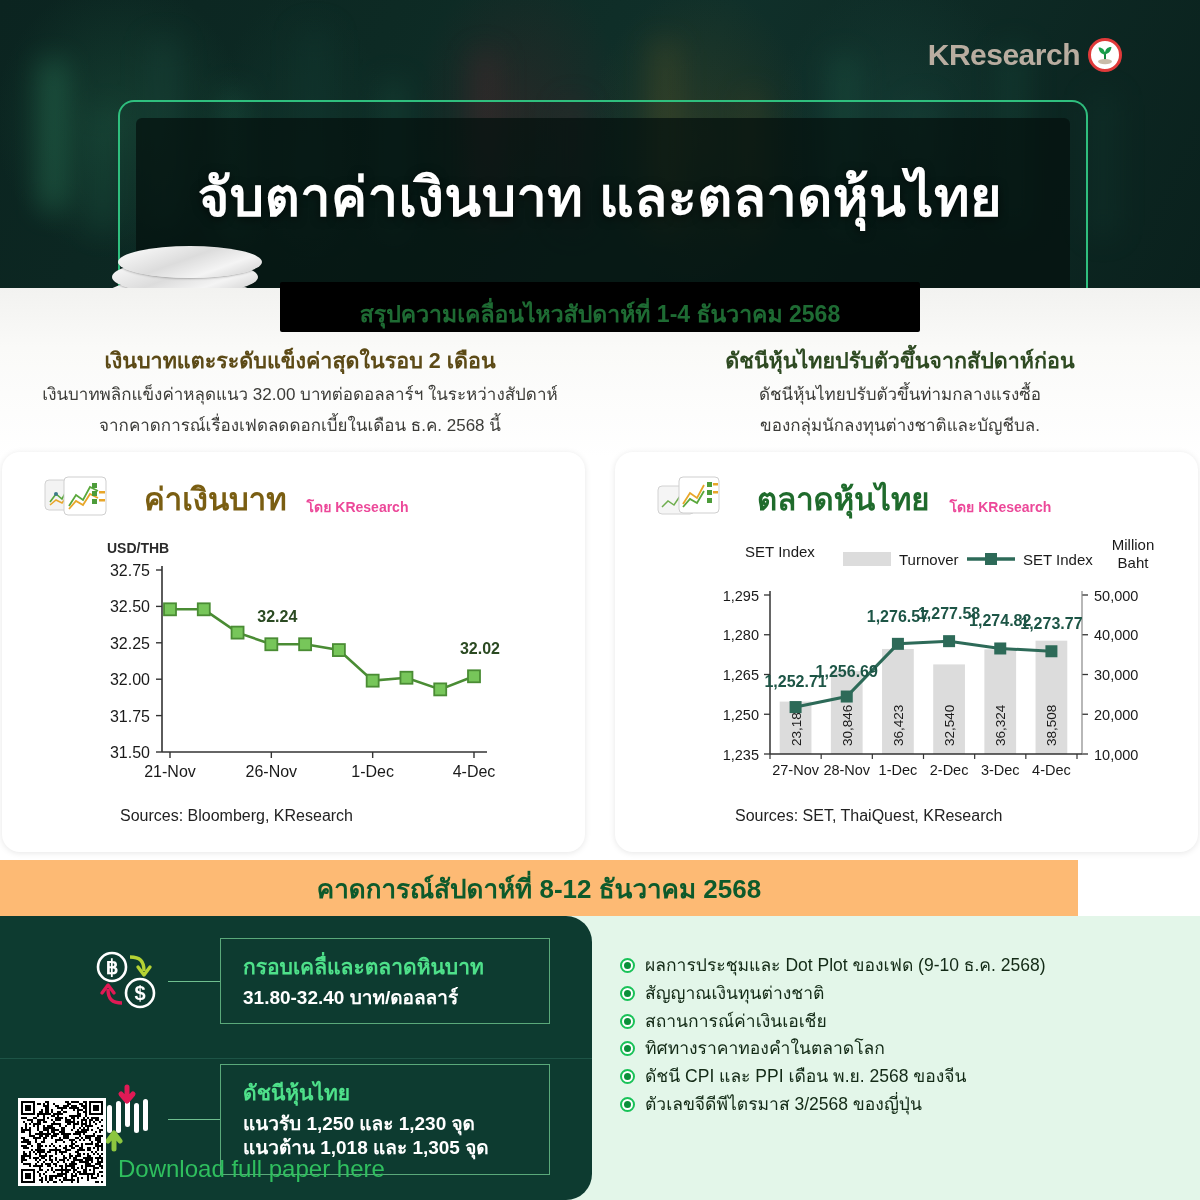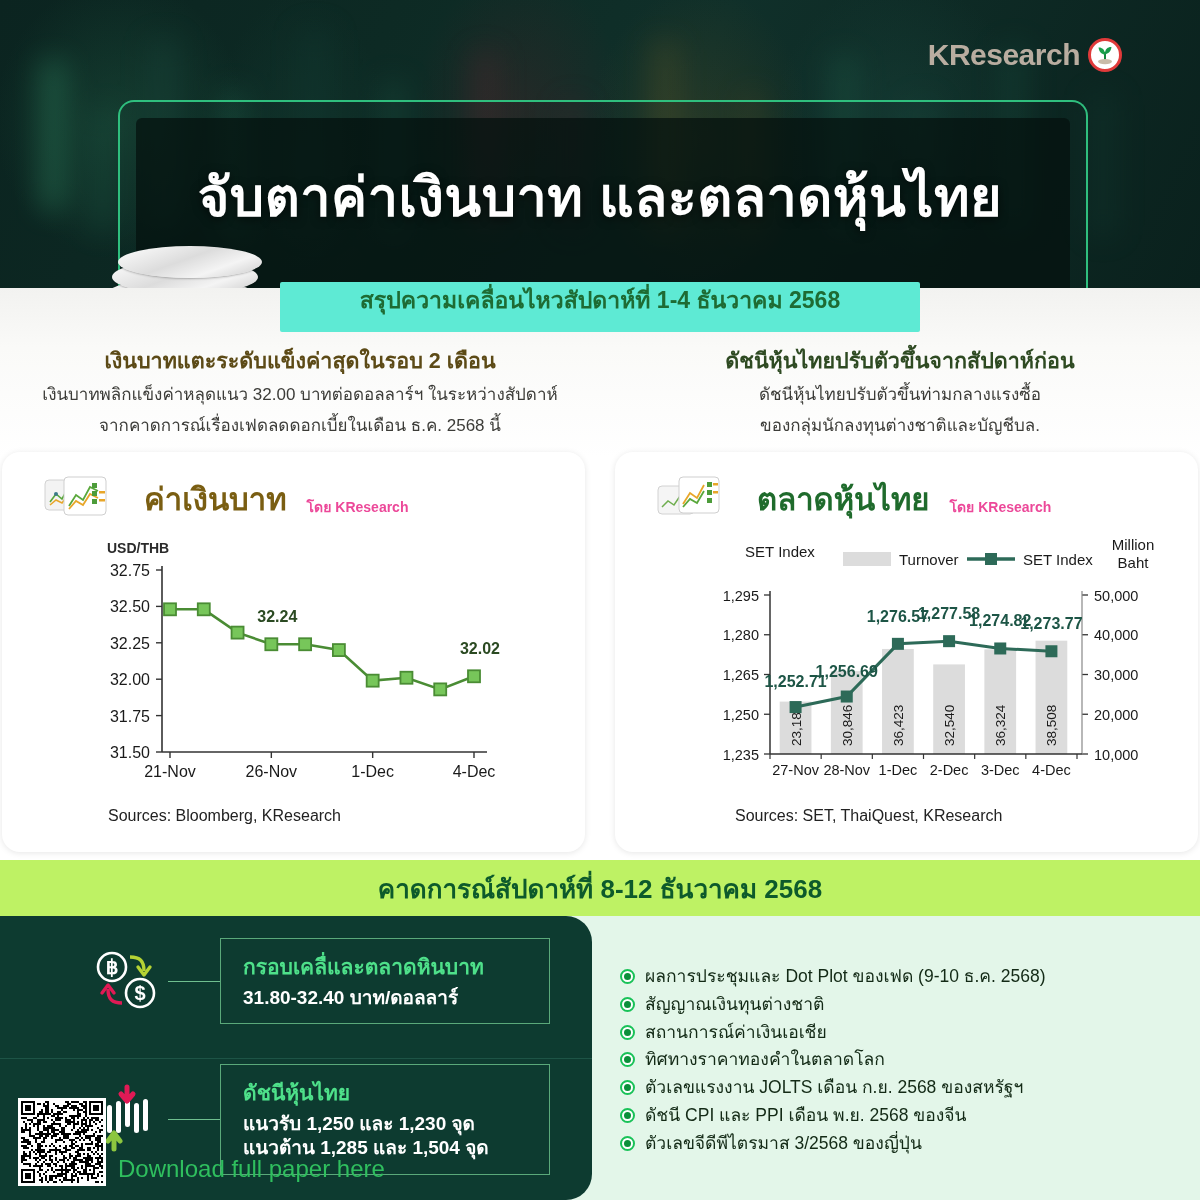--- a/index.html
+++ b/index.html
@@ -70,22 +70,22 @@
   }
   .coins i {
     position:absolute; display:block; border-radius:50%;
     background: linear-gradient(160deg,#ffffff,#dcdcdc 45%,#f4f4f4 70%,#c9c9c9);
     box-shadow: 0 1px 2px rgba(0,0,0,.25);
   }
 
   .subtitle-pill {
     position: absolute; left: 280px; top: 282px;
     width: 640px; height: 50px;
-    background: #5eead4;
-    display: flex; align-items: flex-start; justify-content: center;
+    background: #000000;
+    display: flex; align-items: flex-end; justify-content: center;
     z-index: 9;
     border-radius: 2px;
   }
   .subtitle-pill span {
     font-size: 23px; font-weight: bold; color: #1e6b33;
   }
 
   
   .headrow {
     position: absolute; top: 288px; left: 0; width: 1200px; height: 170px;
@@ -123,22 +123,22 @@
   svg.plot { position: absolute; }
   .tick-lbl { font-size: 16px; fill: #1a1a1a; font-family: "Liberation Sans", sans-serif; }
   .tick-lbl.sm { font-size: 14.5px; }
   .dlabel { font-size: 16px; font-weight: bold; fill: #2b4a22; font-family: "Liberation Sans", sans-serif; }
   .dlabel.teal { fill: #1d5546; }
   .bar-lbl { font-size: 13.5px; fill: #1a1a1a; font-family: "Liberation Sans", sans-serif; }
   .leg-lbl { font-size: 15px; fill: #1a1a1a; font-family: "Liberation Sans", sans-serif; }
 
   
   .fc-banner {
-    position: absolute; top: 860px; left: 0; width: 1200px; height: 56px;
-    background: #bef264;
+    position: absolute; top: 860px; left: 0; width: 1078px; height: 56px;
+    background: #fdba74;
     display:flex; align-items:center; justify-content:center;
   }
   .fc-banner span { font-size: 26px; font-weight: bold; color: #0d5a2b; }
 
   
   .bottom { position:absolute; top:916px; left:0; width:1200px; height:284px; background:#e3f6e9; }
   .bottom-left {
     position:absolute; left:0; top:0; width:592px; height:284px;
     background:#0d3b30; border-radius: 0 26px 26px 0;
   }
@@ -150,21 +150,21 @@
   .fc-box p { font-size: 19px; color:#ffffff; font-weight:bold; line-height:1.28; }
 
   .divider-line { position:absolute; left:0; top:142px; width:592px; height:1px; background:#1d5446; }
 
   .qr { position:absolute; left:18px; top:1098px; width:88px; height:88px; background:#fff; padding:3px; z-index:12; }
   .qr canvas, .qr svg { display:block; }
   .dl-text { position:absolute; left:118px; top:1155px; font-size:24px; color:#2fbf5e; z-index:12; }
 
   .bottom-right { position:absolute; left:592px; top:0; width:608px; height:284px; padding: 38px 0 0 28px; }
   .watch-title { font-size:23px; font-weight:bold; color:#0d5a2b; margin-bottom:13px; }
-  .watch-list { list-style:none;margin-top:11px; }
+  .watch-list { list-style:none; }
   .watch-list li { display:flex; align-items:flex-start; gap:10px; margin-bottom: 5px; }
   .bullet {
     width:15px; height:15px; border-radius:50%; flex:0 0 15px;
     border: 2px solid #19c258; background:#ffffff; margin-top:4px;
     display:flex; align-items:center; justify-content:center;
   }
   .bullet i { width:7px; height:7px; border-radius:50%; background:#0b8f3a; display:block; }
   .watch-list span { font-size:17.5px; color:#132a16; line-height:1.3; }
 </style>
 </head>
@@ -286,21 +286,21 @@
         <rect x="263.3333333333333" y="186.2559999999997" width="12" height="12" fill="#77c65a" stroke="#4a8c34" stroke-width="1.8"></rect>
         <rect x="297.1111111111111" y="186.2559999999997" width="12" height="12" fill="#77c65a" stroke="#4a8c34" stroke-width="1.8"></rect>
         <rect x="330.8888888888889" y="192.0799999999996" width="12" height="12" fill="#77c65a" stroke="#4a8c34" stroke-width="1.8"></rect>
         <rect x="364.66666666666663" y="222.65600000000023" width="12" height="12" fill="#77c65a" stroke="#4a8c34" stroke-width="1.8"></rect>
         <rect x="398.44444444444446" y="219.74400000000028" width="12" height="12" fill="#77c65a" stroke="#4a8c34" stroke-width="1.8"></rect>
         <rect x="432.22222222222223" y="231.39200000000005" width="12" height="12" fill="#77c65a" stroke="#4a8c34" stroke-width="1.8"></rect>
         <rect x="466" y="218.28799999999956" width="12" height="12" fill="#77c65a" stroke="#4a8c34" stroke-width="1.8"></rect>
         <text x="275.3333333333333" y="170.2559999999997" text-anchor="middle" class="dlabel">32.24</text>
         <text x="478" y="202.28799999999956" text-anchor="middle" class="dlabel">32.02</text>
       </svg>
-    <div class="src-note" style="left:106px; top:355px;">Sources: Bloomberg, KResearch</div>
+    <div class="src-note" style="left:118px; top:355px;">Sources: Bloomberg, KResearch</div>
   </div>
 
   <div class="card right">
     <div class="card-head">
       <span class="chart-icon">
         <svg width="70" height="50" viewBox="0 0 70 50">
           <rect x="3" y="12" width="36" height="28" rx="4" fill="#f5f5f5" stroke="#d2d2d2"></rect>
           <polyline points="7,33 13,27 19,31 25,22 31,26 36,19" fill="none" stroke="#6fae4f" stroke-width="1.5"></polyline>
           <rect x="24" y="3" width="40" height="36" rx="4" fill="#ffffff" stroke="#cfcfcf"></rect>
           <polyline points="28,30 35,19 42,24 49,11" fill="none" stroke="#e8a629" stroke-width="1.8"></polyline>
@@ -429,21 +429,21 @@
           <rect x="46" y="24" width="5" height="30" rx="2.5" fill="#ffffff"></rect>
           <rect x="55" y="20" width="5" height="32" rx="2.5" fill="#ffffff"></rect>
           <path d="M39 8 L39 20 M33 15 L39 22 L45 15" fill="none" stroke="#e01a55" stroke-width="5" stroke-linecap="round" stroke-linejoin="round"></path>
           <path d="M26 70 L26 55 M20 62 L26 54 L32 62" fill="none" stroke="#8cc63f" stroke-width="5" stroke-linecap="round" stroke-linejoin="round"></path>
         </svg>
       </span>
       <span class="fc-connector"></span>
       <span class="fc-box">
         <h4>ดัชนีหุ้นไทย</h4>
         <p>แนวรับ 1,250 และ 1,230 จุด</p>
-        <p>แนวต้าน 1,285 และ 1,504 จุด</p>
+        <p>แนวต้าน 1,018 และ 1,305 จุด</p>
       </span>
     </div>
   </div>
 
   <div class="bottom-right">
     <ul class="watch-list" id="watch-list">
         <li>
           <span class="bullet">
             <i></i>
           </span>
@@ -459,26 +459,20 @@
           <span class="bullet">
             <i></i>
           </span>
           <span>สถานการณ์ค่าเงินเอเชีย</span>
         </li>
         <li>
           <span class="bullet">
             <i></i>
           </span>
           <span>ทิศทางราคาทองคำในตลาดโลก</span>
-        </li>
-        <li>
-          <span class="bullet">
-            <i></i>
-          </span>
-          <span>ตัวเลขแรงงาน JOLTS เดือน ก.ย. 2568 ของสหรัฐฯ</span>
         </li>
         <li>
           <span class="bullet">
             <i></i>
           </span>
           <span>ดัชนี CPI และ PPI เดือน พ.ย. 2568 ของจีน</span>
         </li>
         <li>
           <span class="bullet">
             <i></i>

